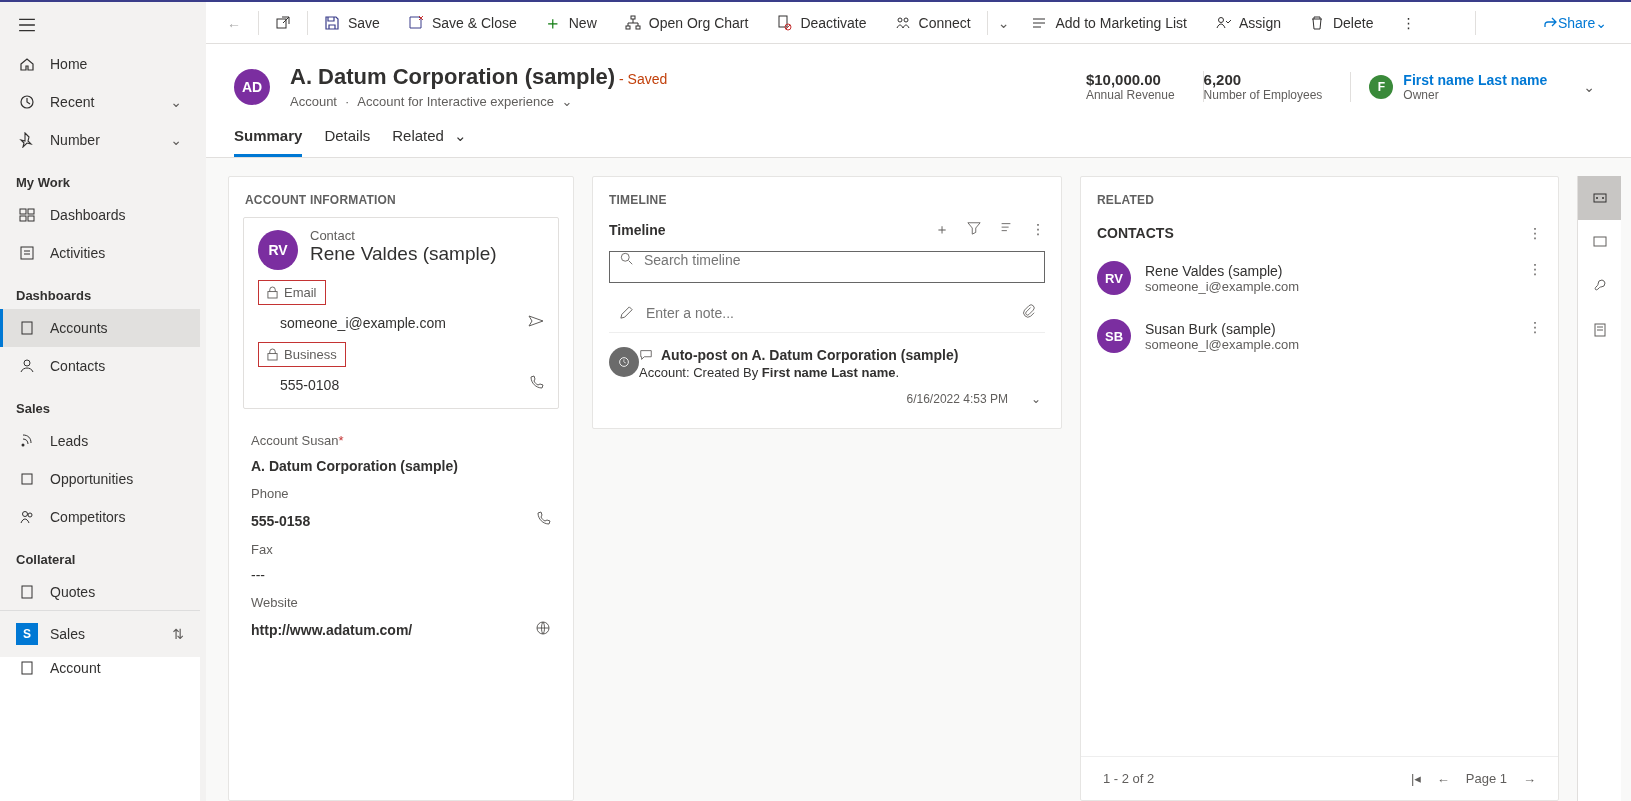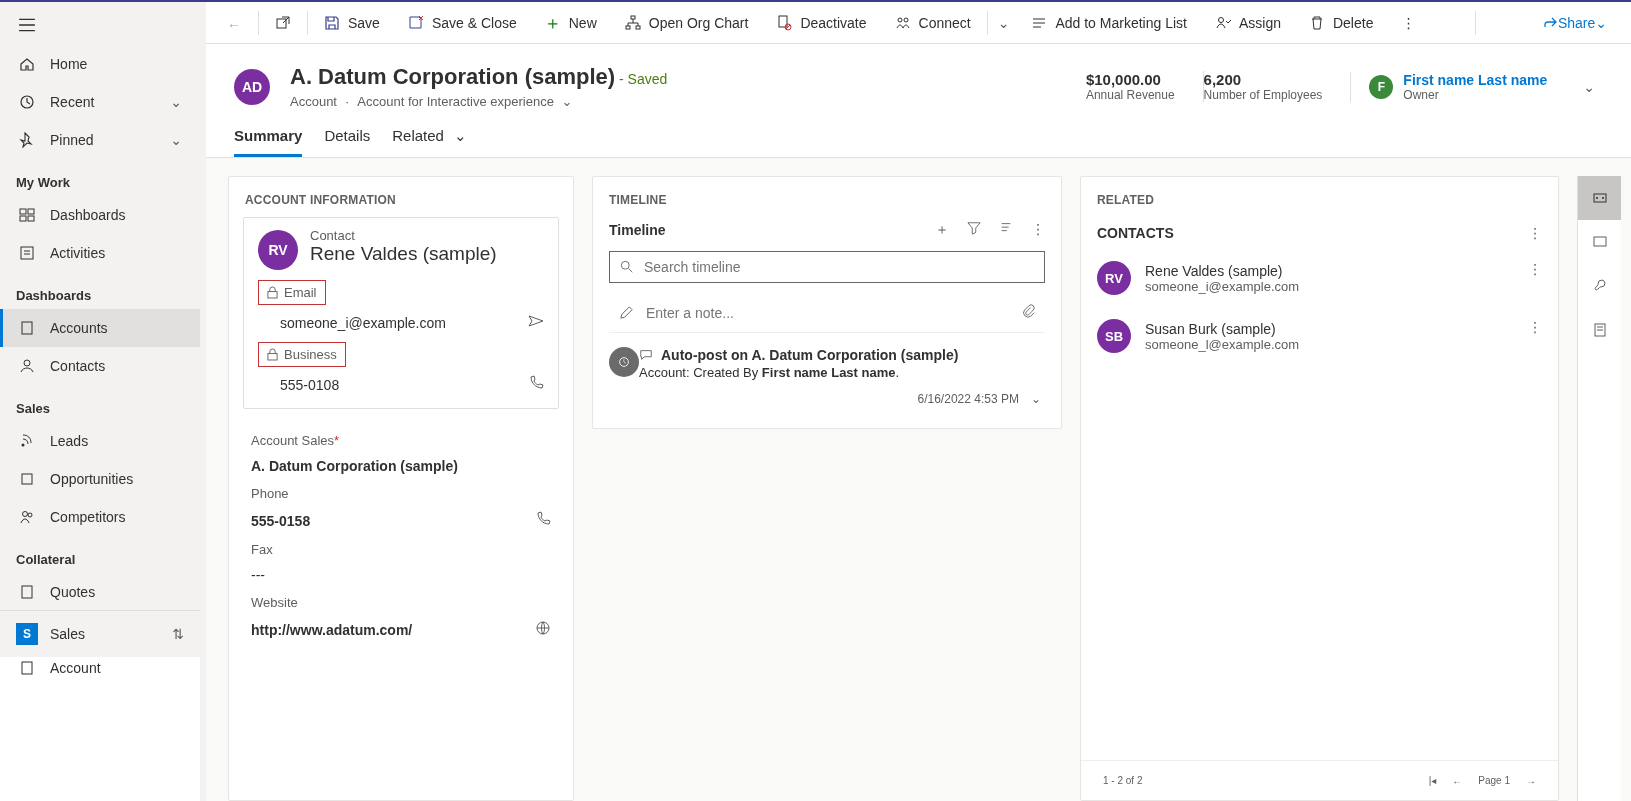--- a/index.html
+++ b/index.html
@@ -26,21 +26,21 @@
   .cmd-slot { display: flex; align-items: center; gap: 8px; padding: 0 14px; height: 100%; cursor: pointer; color: #323130; }
   .cmd-icon { width: 16px; height: 16px; display: inline-flex; align-items: center; justify-content: center; }
   .cmd-sep { width: 1px; height: 24px; background: #e1dfdd; margin: 0 2px; }
   .cmd-chev { color: #605e5c; padding: 0 8px; }
   .cmd-share { margin-left: auto; display: flex; align-items: center; gap: 0; padding: 0 18px; color: #0078d4; cursor: pointer; }
 
   
   .record-header { display: flex; align-items: center; padding: 20px 28px 0 28px; gap: 20px; }
   .avatar { width: 36px; height: 36px; border-radius: 50%; background: #7b2ea0; color: #fff; display: flex; align-items: center; justify-content: center; font-weight: 600; font-size: 14px; }
   .title-block h1 { font-size: 22px; font-weight: 600; display: inline; }
-  .status-tag { font-size: 14px; color: #4d7c0f; font-weight: 400; }
+  .status-tag { font-size: 14px; color: #c2410c; font-weight: 400; }
   .subtitle { font-size: 13px; color: #605e5c; margin-top: 4px; display: flex; align-items: center; gap: 8px; }
   .header-stats { margin-left: auto; display: flex; gap: 28px; align-items: center; }
   .stat { border-left: 1px solid #e1dfdd; }
   .stat:first-child { border-left: none; padding-left: 0; }
   .stat .val { font-size: 15px; font-weight: 600; }
   .stat .lab { font-size: 12px; color: #605e5c; }
   .owner-badge { width: 24px; height: 24px; border-radius: 50%; background: #3a8a3a; color: #fff; display: flex; align-items: center; justify-content: center; font-size: 12px; font-weight: 600; }
   .owner-stat { display: flex; gap: 10px; align-items: center; border-left: 1px solid #e1dfdd; padding-left: 18px; }
   .owner-stat .name { color: #0078d4; font-weight: 600; font-size: 14px; }
   .owner-stat .lab { font-size: 12px; color: #605e5c; }
@@ -75,41 +75,41 @@
   .form-field .lab .req { color: #c43333; }
   .form-field .valrow { display: flex; justify-content: space-between; align-items: center; }
   .form-field .val { font-size: 14px; font-weight: 600; color: #323130; }
 
   
   .timeline-head { display: flex; align-items: center; justify-content: space-between; padding: 4px 16px; }
   .timeline-head h4 { font-size: 14px; font-weight: 600; }
   .timeline-actions { display: flex; gap: 18px; color: #605e5c; }
   .timeline-actions span { cursor: pointer; }
   .timeline-search { margin: 8px 16px 0; }
-  .timeline-search .box { display: flex; align-items: center; gap: 10px; border: 1px solid #666; height: 32px; padding: 0 10px; background: #fff; }
+  .timeline-search .box { display: flex; align-items: flex-start; gap: 10px; border: 1px solid #666; height: 32px; padding: 0 10px; background: #fff; }
   .timeline-search input { border: none; outline: none; flex: 1; font-size: 14px; color: #605e5c; }
   .note-row { display: flex; align-items: center; gap: 12px; margin: 10px 16px 0; padding: 10px 10px; border-bottom: 1px solid #eee; }
   .note-row input { border: none; outline: none; flex: 1; font-size: 14px; color: #605e5c; }
   .autopost { display: flex; padding: 14px 16px 6px; justify-content: space-between; }
   .ap-badge { width: 30px; height: 30px; border-radius: 50%; background: #6b6b6b; color: #fff; display: flex; align-items: center; justify-content: center; font-size: 14px; }
   .ap-body { flex: 1; }
   .ap-title { display: flex; gap: 8px; align-items: center; font-size: 14px; }
   .ap-title .bold { font-weight: 600; }
   .ap-sub { font-size: 13px; color: #323130; margin-top: 2px; }
-  .ap-time { text-align: right; color: #605e5c; font-size: 12px; padding: 6px 20px 12px; display: flex; justify-content: flex-end; gap: 12px; align-items: center; }
+  .ap-time { text-align: right; color: #605e5c; font-size: 12px; padding: 6px 20px 12px; display: flex; justify-content: flex-end; gap: 23px; align-items: center; }
 
   
   .rel-head { display: flex; align-items: center; justify-content: space-between; padding: 8px 16px; }
   .rel-head h4 { font-size: 14px; font-weight: 600; }
   .contact-item { display: flex; gap: 14px; padding: 12px 16px; align-items: center; }
   .contact-item .ava { width: 34px; height: 34px; border-radius: 50%; color: #fff; display: flex; align-items: center; justify-content: center; font-weight: 600; font-size: 13px; }
   .contact-item .name { font-size: 14px; color: #323130; }
   .contact-item .mail { font-size: 13px; color: #605e5c; }
   .contact-item .dots { margin-left: auto; color: #605e5c; align-self: flex-start; cursor: pointer; }
-  .pager { margin-top: auto; border-top: 1px solid #eee; padding: 14px 22px; display: flex; align-items: center; color: #605e5c; font-size: 10px; justify-content: space-between; }
+  .pager { margin-top: auto; border-top: 1px solid #eee; padding: 14px 22px; display: flex; align-items: center; color: #605e5c; font-size: 13px; justify-content: space-between; }
   .pager .nav { margin-left: auto; display: flex; gap: 16px; align-items: center; }
 
   
   .right-rail { width: 44px; display: flex; flex-direction: column; gap: 0; border-left: 1px solid #e1dfdd; background: #fff; }
   .rail-btn { height: 44px; display: flex; align-items: center; justify-content: center; color: #605e5c; cursor: pointer; }
   .rail-btn.active { background: #c8c6c4; }
 
 </style>
 </head>
 <body>
@@ -138,21 +138,21 @@
       </span>
     <span>Recent</span>
     <span class="chev">⌄</span>
   </div>
   <div class="nav-item">
     <span class="nav-icon">
         <svg viewBox="0 0 16 16" width="16" height="16">
           <path d="M6 1l4 4-1 4 3 3-4-1-4 4 1-4-3-3 4 1z" fill="none" stroke="#323130" stroke-width="1.1"></path>
         </svg>
       </span>
-    <span>Pinned</span>
+    <span>Number</span>
     <span class="chev">⌄</span>
   </div>
 
   <div class="nav-section">My Work</div>
   <div class="nav-item">
     <span class="nav-icon">
         <svg viewBox="0 0 16 16" width="16" height="16">
           <rect x="1" y="2" width="6" height="5" fill="none" stroke="#323130"></rect>
           <rect x="9" y="2" width="6" height="5" fill="none" stroke="#323130"></rect>
           <rect x="1" y="9" width="6" height="5" fill="none" stroke="#323130"></rect>
@@ -450,21 +450,21 @@
         </div>
         <div class="field-value-row">
           <span class="val">555-0108</span>
           <span class="row-action"><svg viewBox="0 0 16 16" width="16" height="16">
                 <path d="M3 2c0 6 5 11 11 11l1-3-3-1-2 1c-2-1-3-2-4-4l1-2-1-3z" fill="none" stroke="#605e5c"></path>
               </svg></span>
         </div>
       </div>
 
       <div class="form-field">
-        <div class="lab"><span>Account Sales</span><span class="req">*</span></div>
+        <div class="lab"><span>Account Susan</span><span class="req">*</span></div>
         <div class="valrow">
             <span class="val">A. Datum Corporation (sample)</span>
           </div>
       </div>
       <div class="form-field">
         <div class="lab">Phone</div>
         <div class="valrow">
           <span class="val">555-0158</span>
           <span class="row-action"><svg viewBox="0 0 16 16" width="16" height="16">
                 <path d="M3 2c0 6 5 11 11 11l1-3-3-1-2 1c-2-1-3-2-4-4l1-2-1-3z" fill="none" stroke="#605e5c"></path>

